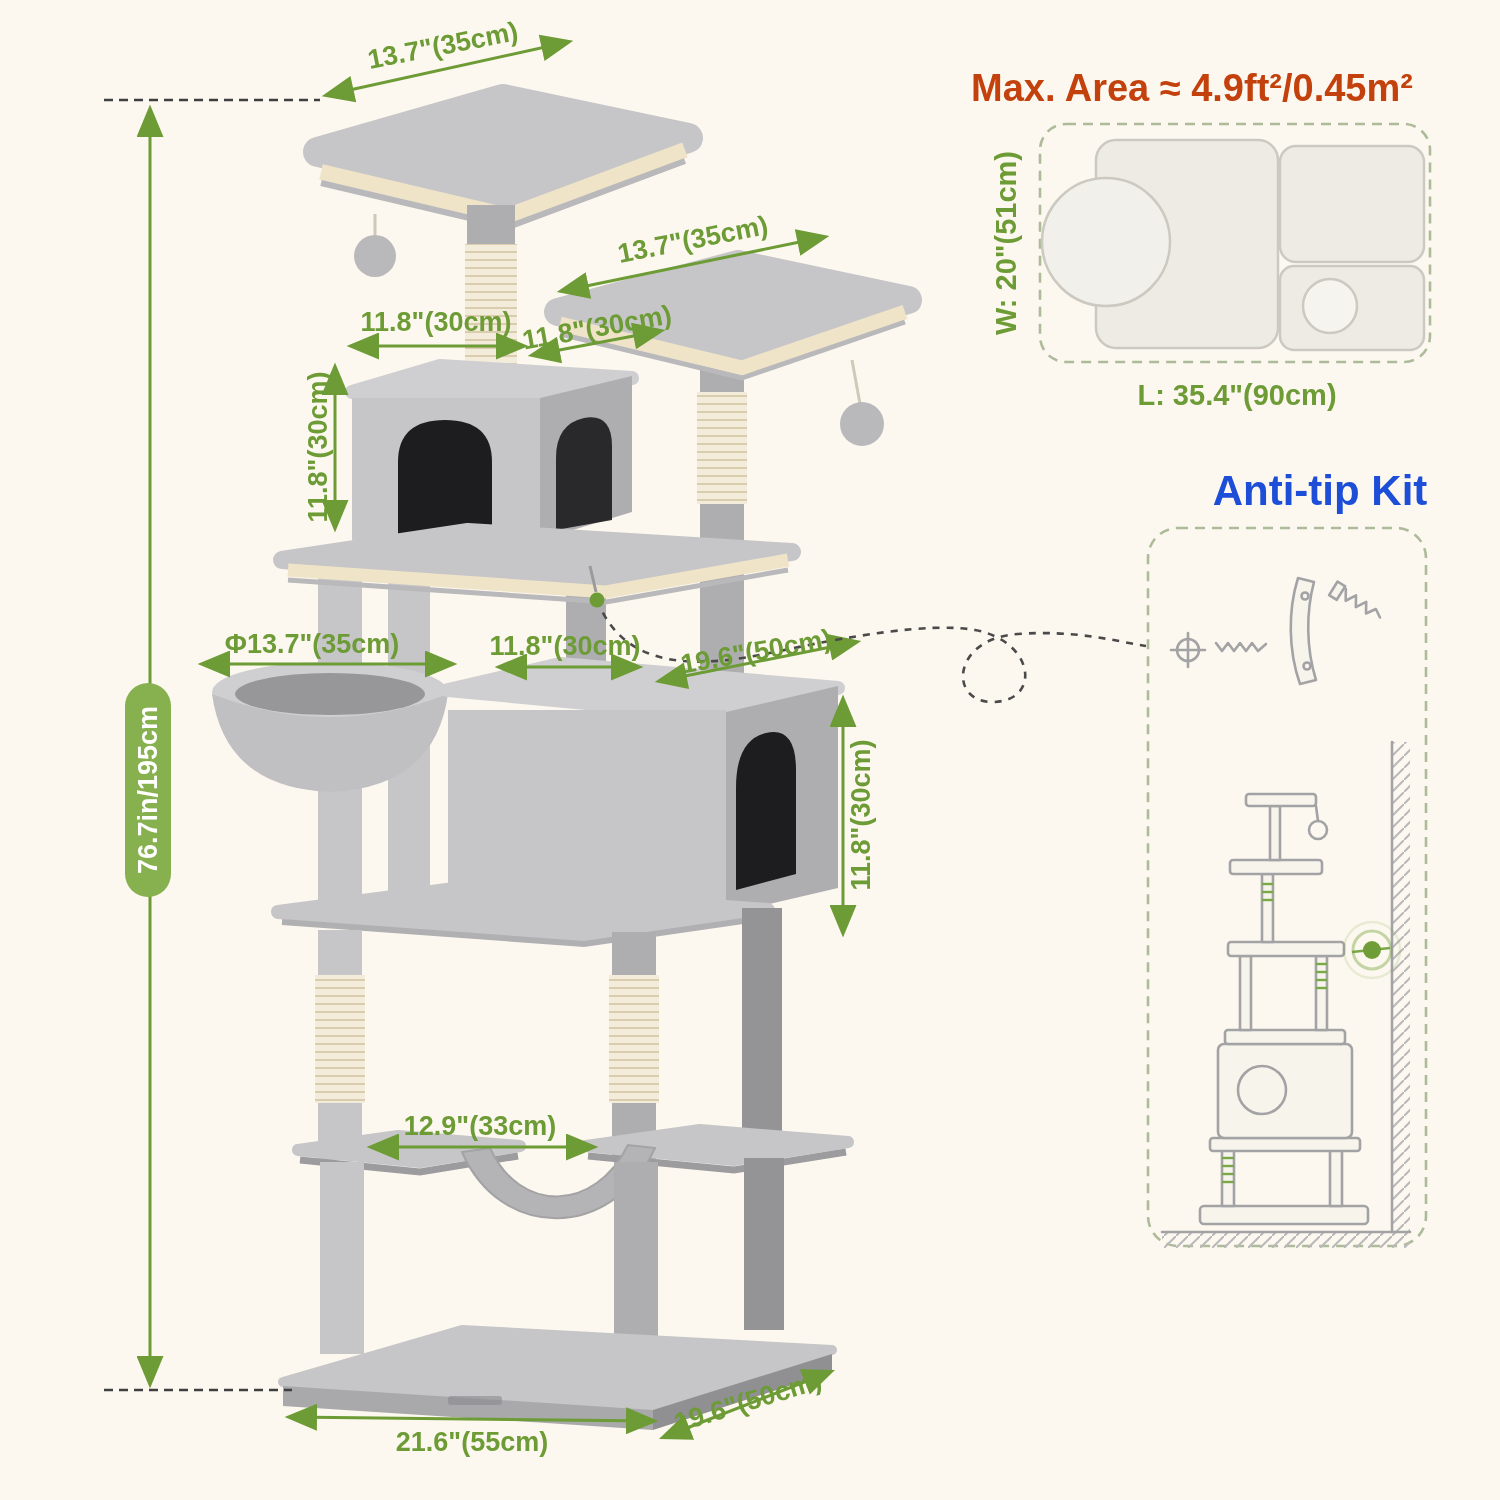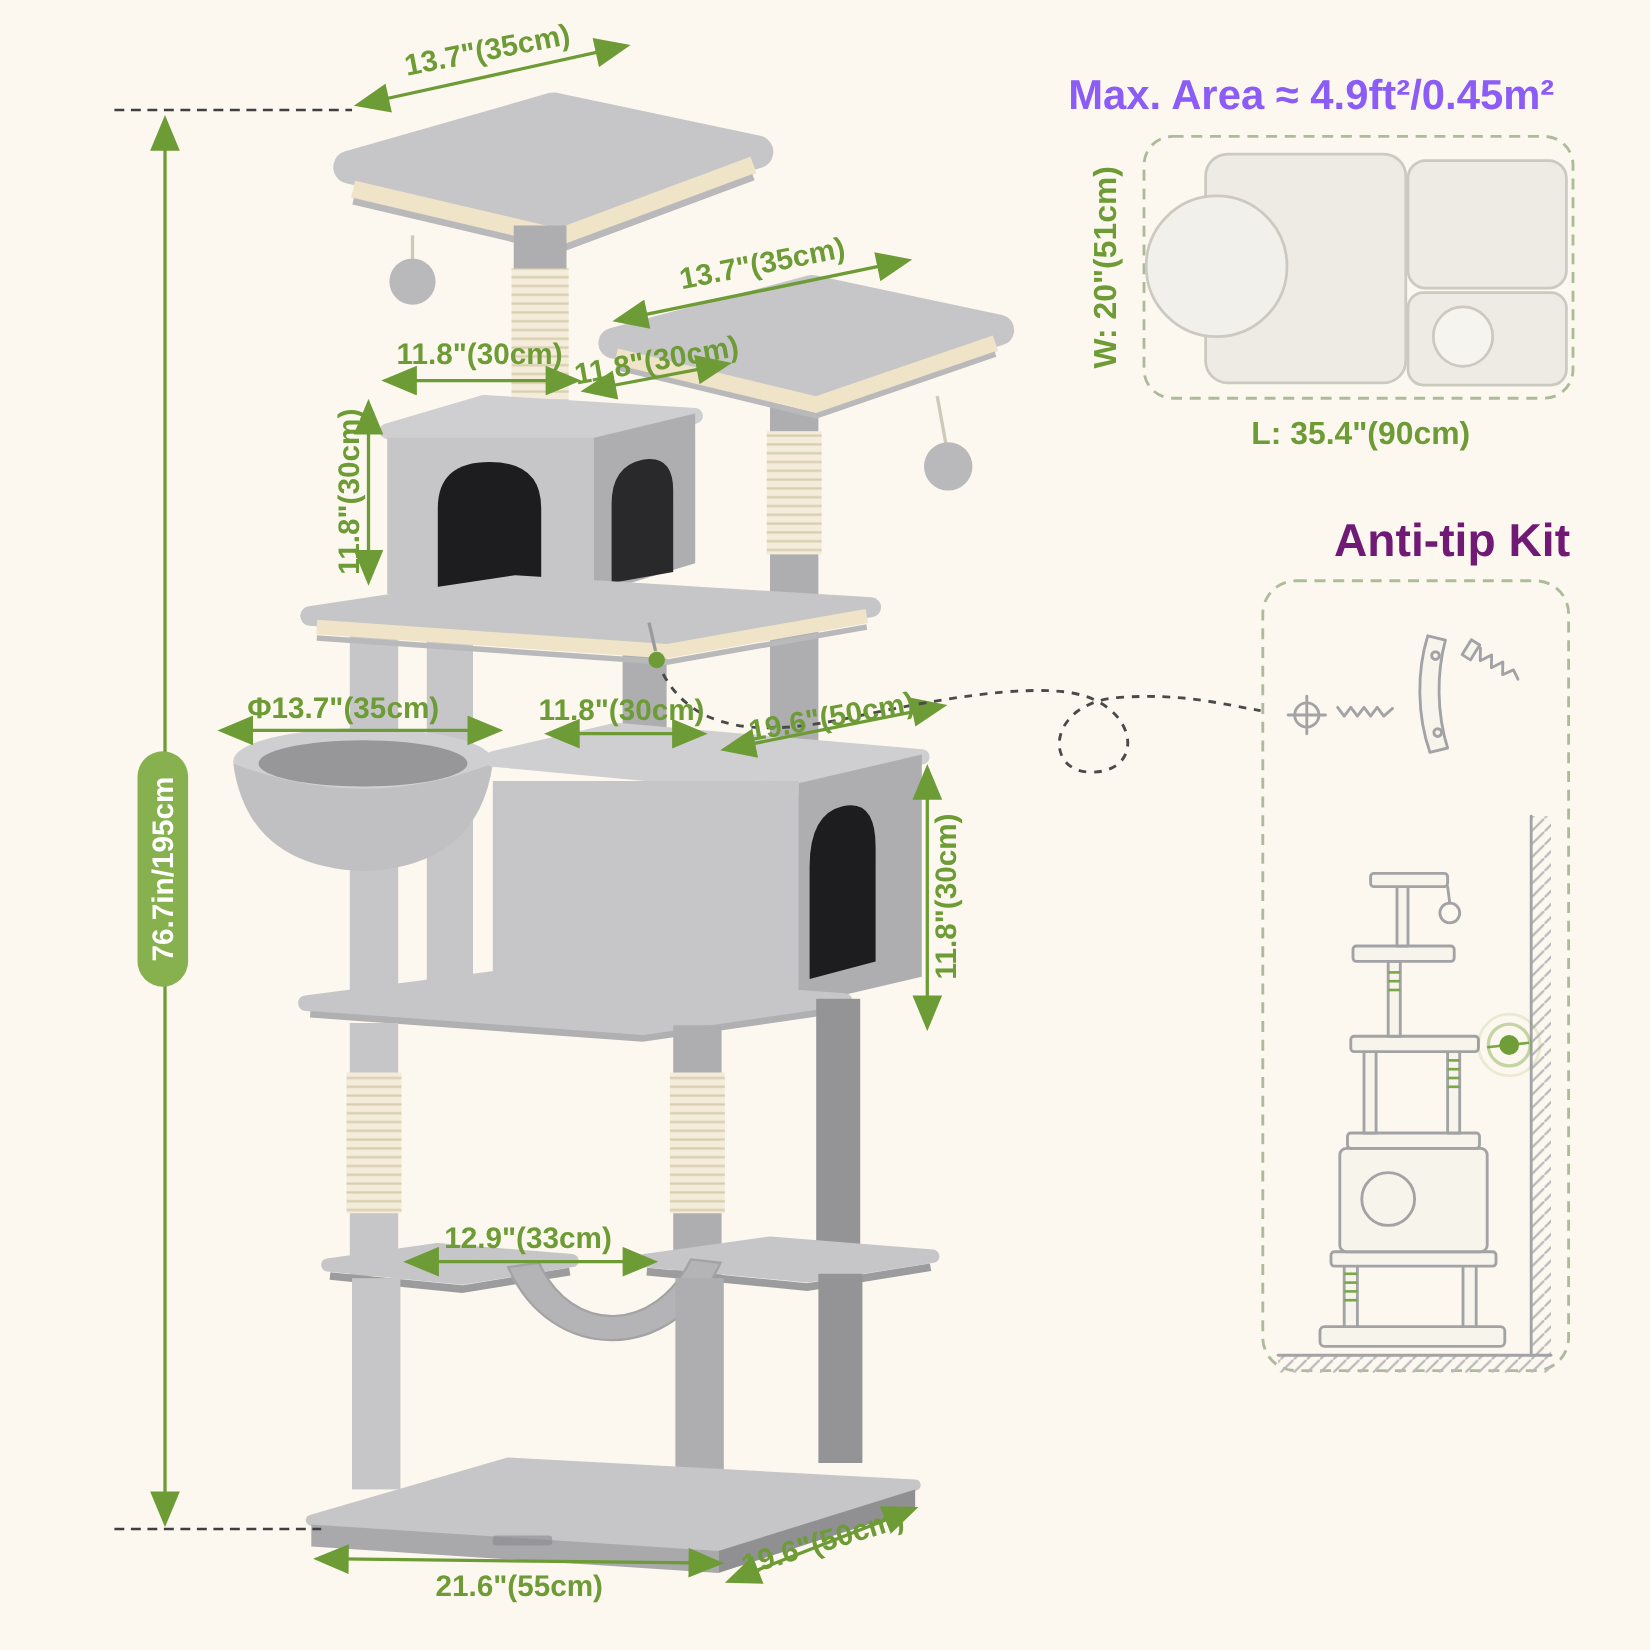--- a/index.html
+++ b/index.html
@@ -14,22 +14,22 @@
   .dl{stroke:#6d9b35;stroke-width:3;marker-start:url(#ah);marker-end:url(#ah);}
   .ref{stroke:#3f3f3f;stroke-width:2.4;stroke-dasharray:9 6;}
   .leader{stroke:#4a4a4a;stroke-width:2.6;stroke-dasharray:7 7;fill:none;}
   .panel{stroke:#aebb9b;stroke-width:2.6;stroke-dasharray:10 7;fill:none;}
   .fp{fill:#edebe4;stroke:#ccc9c1;stroke-width:2.5;}
   .la{stroke:#a3a3a6;stroke-width:2.6;fill:#f7f4ec;stroke-linejoin:round;stroke-linecap:round;}
   .la-n{stroke:#a3a3a6;stroke-width:2.6;fill:none;stroke-linejoin:round;stroke-linecap:round;}
   .gt{stroke:#7aa848;stroke-width:2.4;}
   .dim{position:absolute;color:#6d9b35;font-weight:700;font-size:27px;white-space:nowrap;}
   .badge{position:absolute;width:214px;height:46px;line-height:46px;text-align:center;background:#87b14e;color:#fff;border-radius:23px;font-weight:700;font-size:27px;white-space:nowrap;}
-  .title-lg{position:absolute;color:#8b5cf6;font-weight:700;font-size:38px;white-space:nowrap;}
-  .title-kit{position:absolute;color:#701a75;font-weight:700;font-size:42px;white-space:nowrap;}
+  .title-lg{position:absolute;color:#c2410c;font-weight:700;font-size:38px;white-space:nowrap;}
+  .title-kit{position:absolute;color:#1d4ed8;font-weight:700;font-size:42px;white-space:nowrap;}
   .side-label{position:absolute;color:#6d9b35;font-weight:700;font-size:29px;white-space:nowrap;}
 </style>
 </head>
 <body>
 
 <div id="canvas">
 
 <svg id="art" width="1500" height="1500" viewBox="0 0 1500 1500">
   <defs>
     <marker id="ah" viewBox="0 0 12 10" refX="10" refY="5" markerWidth="11" markerHeight="9" orient="auto-start-reverse">

